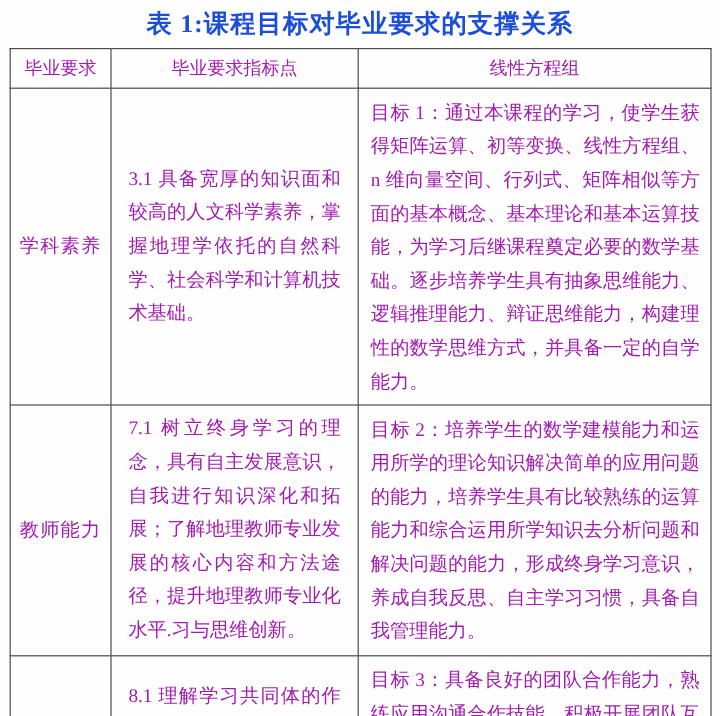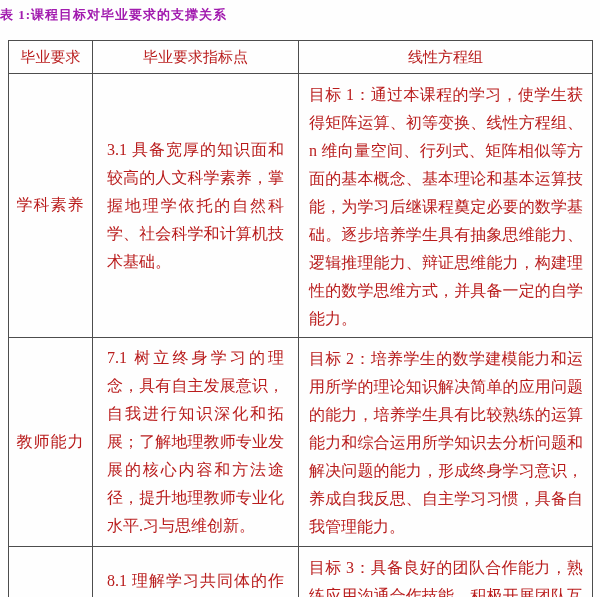--- a/index.html
+++ b/index.html
@@ -14,40 +14,41 @@
     background: #fefefe;
     font-family: "Liberation Serif", "DejaVu Serif", serif;
     color: #3a3a3a;
     overflow: hidden;
   }
   .title {
     position: absolute;
     top: 6px;
     left: 0;
     width: 100%;
-    font-size: 13px;
+    text-align: center;
+    font-size: 21px;
     font-weight: bold;
-    color: #a21caf;
+    color: #1d4ed8;
     letter-spacing: 1px;
   }
   table.tbl {
     position: absolute;
     top: 40px;
     left: 8px;
     width: 584px;
     border-collapse: collapse;
     table-layout: fixed;
   }
   table.tbl col.c1 { width: 84px; }
   table.tbl col.c2 { width: 206px; }
   table.tbl col.c3 { width: 294px; }
   table.tbl th, table.tbl td {
     border: 1px solid #4d4d4d;
     font-size: 16px;
-    color: #b91c1c;
+    color: #a21caf;
     box-sizing: border-box;
   }
   table.tbl th {
     height: 33px;
     font-weight: normal;
     text-align: center;
     vertical-align: middle;
     font-size: 15px;
     padding: 2px 4px;
   }

